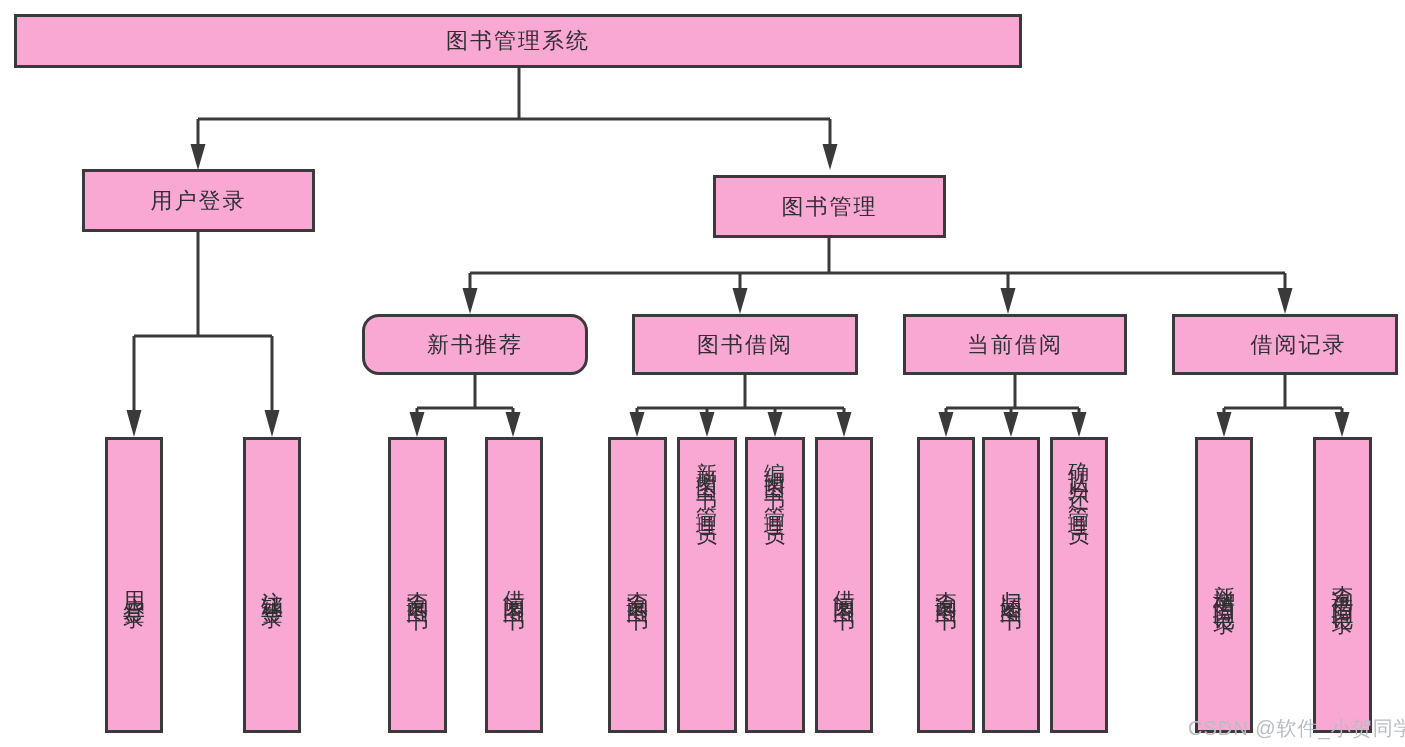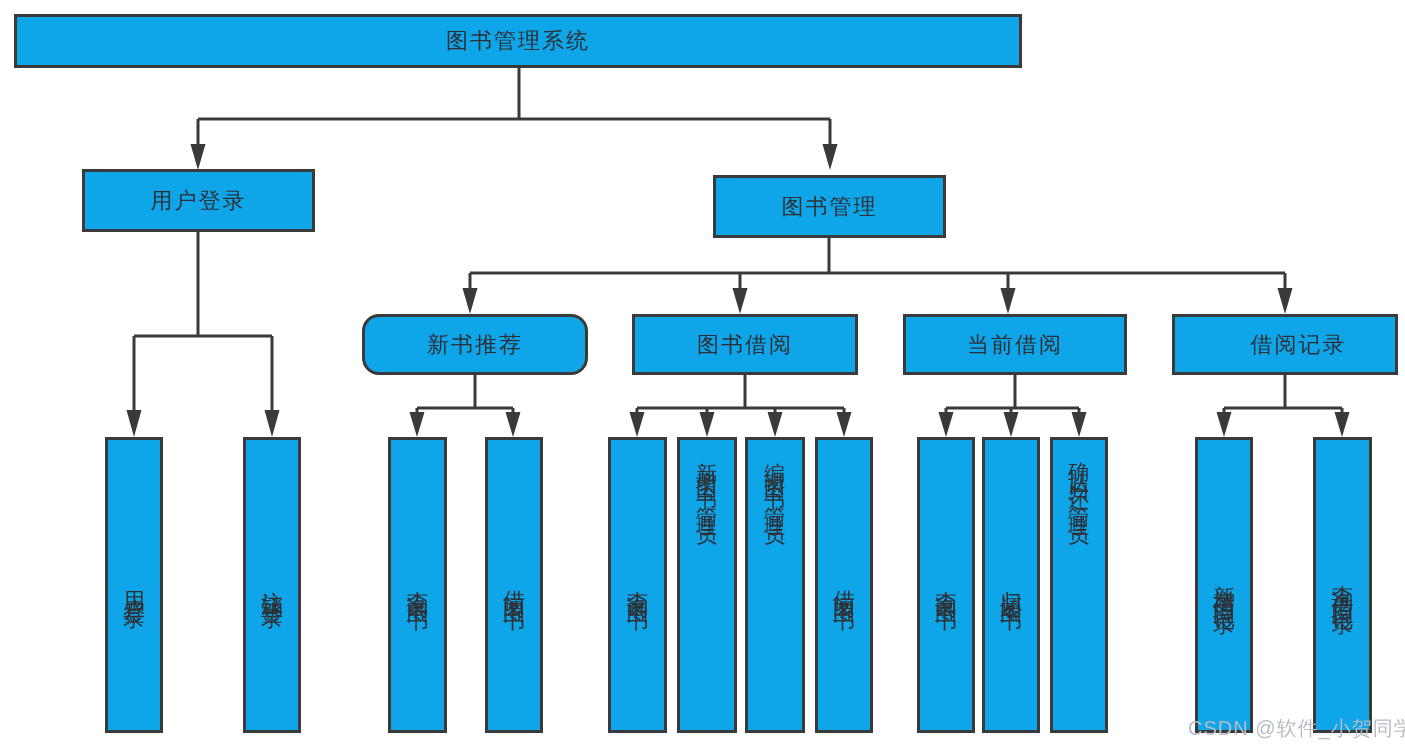--- a/index.html
+++ b/index.html
@@ -28,21 +28,21 @@
     stroke-width: 3;
   }
   .wires .head {
     fill: var(--line, #363636);
     stroke: none;
   }
   .node {
     position: absolute;
     box-sizing: border-box;
     border: 3px solid var(--line, #363636);
-    background: #0ea5e9;
+    background: #f9a8d4;
     display: flex;
     align-items: center;
     justify-content: center;
   }
   .node.h span {
     font-size: 22px;
     letter-spacing: 2px;
     white-space: nowrap;
   }
   .node.v span {

